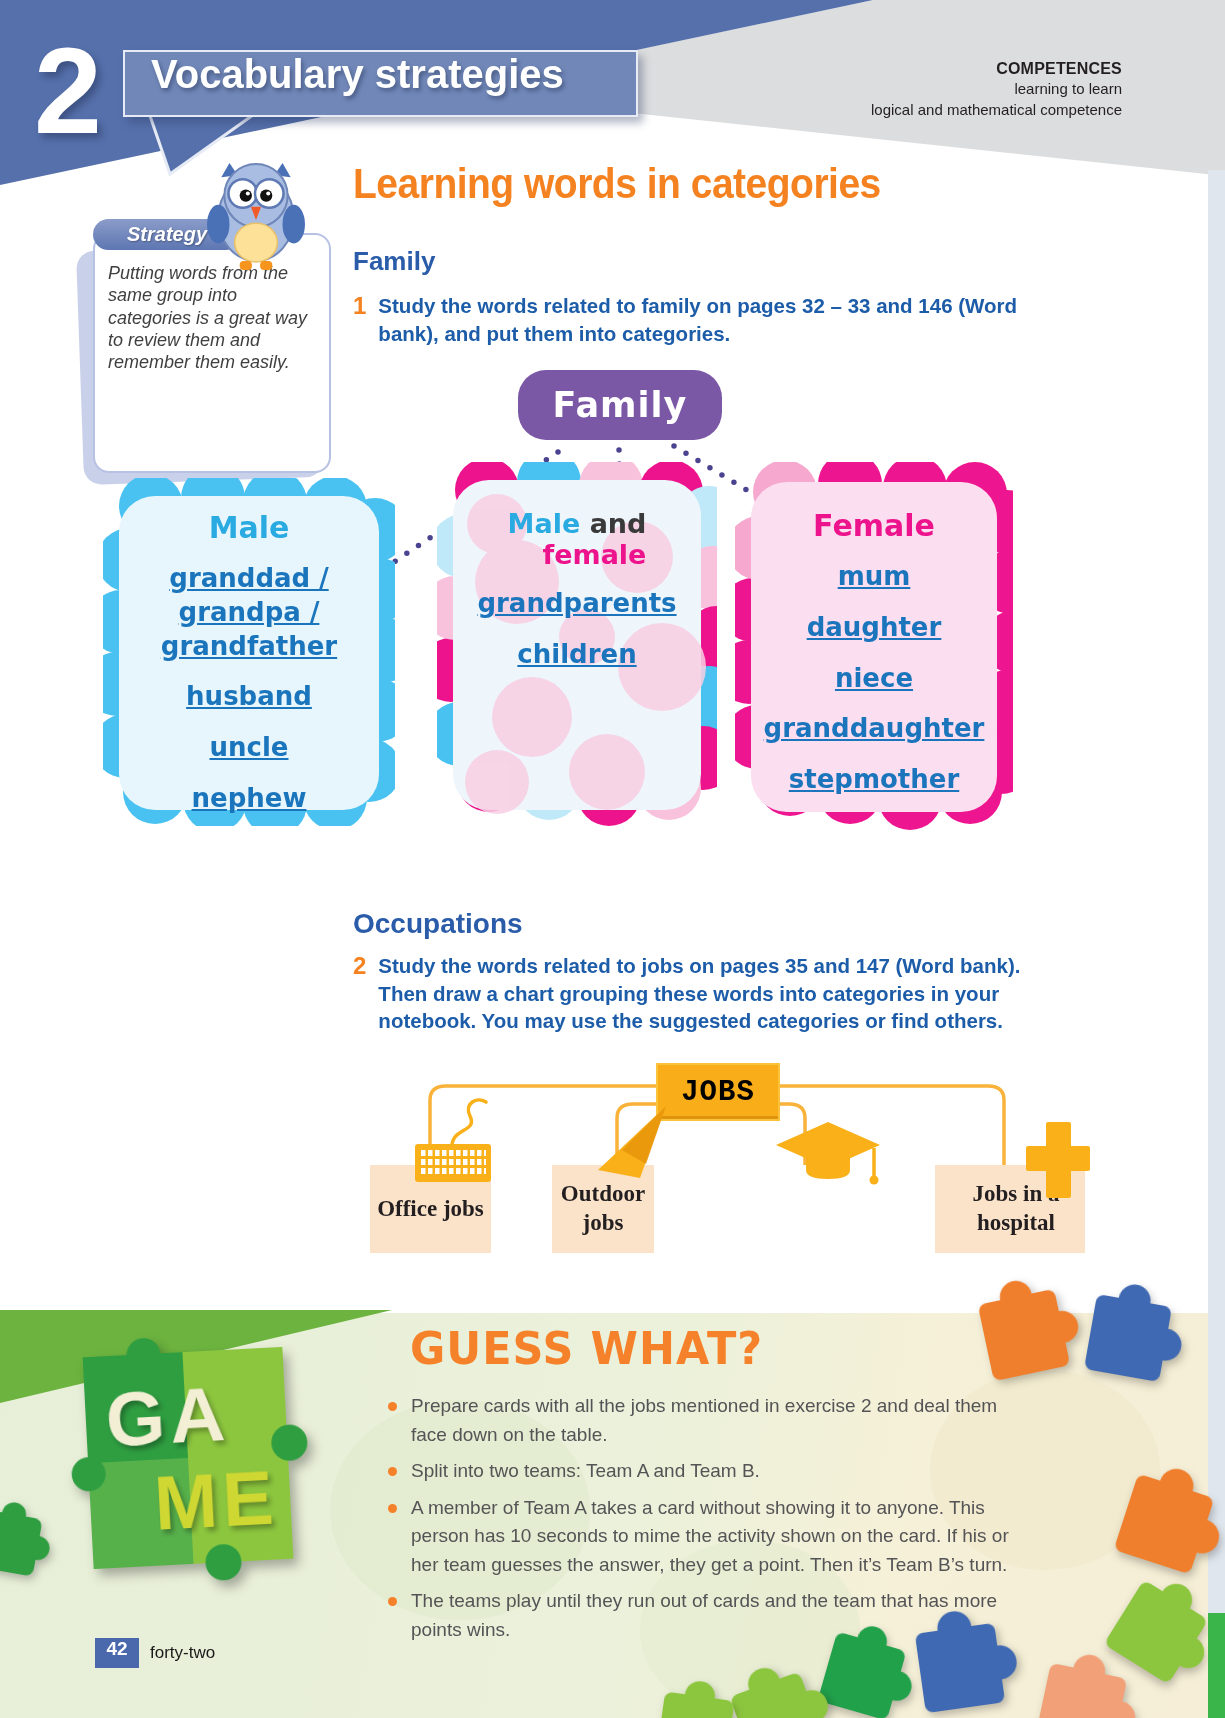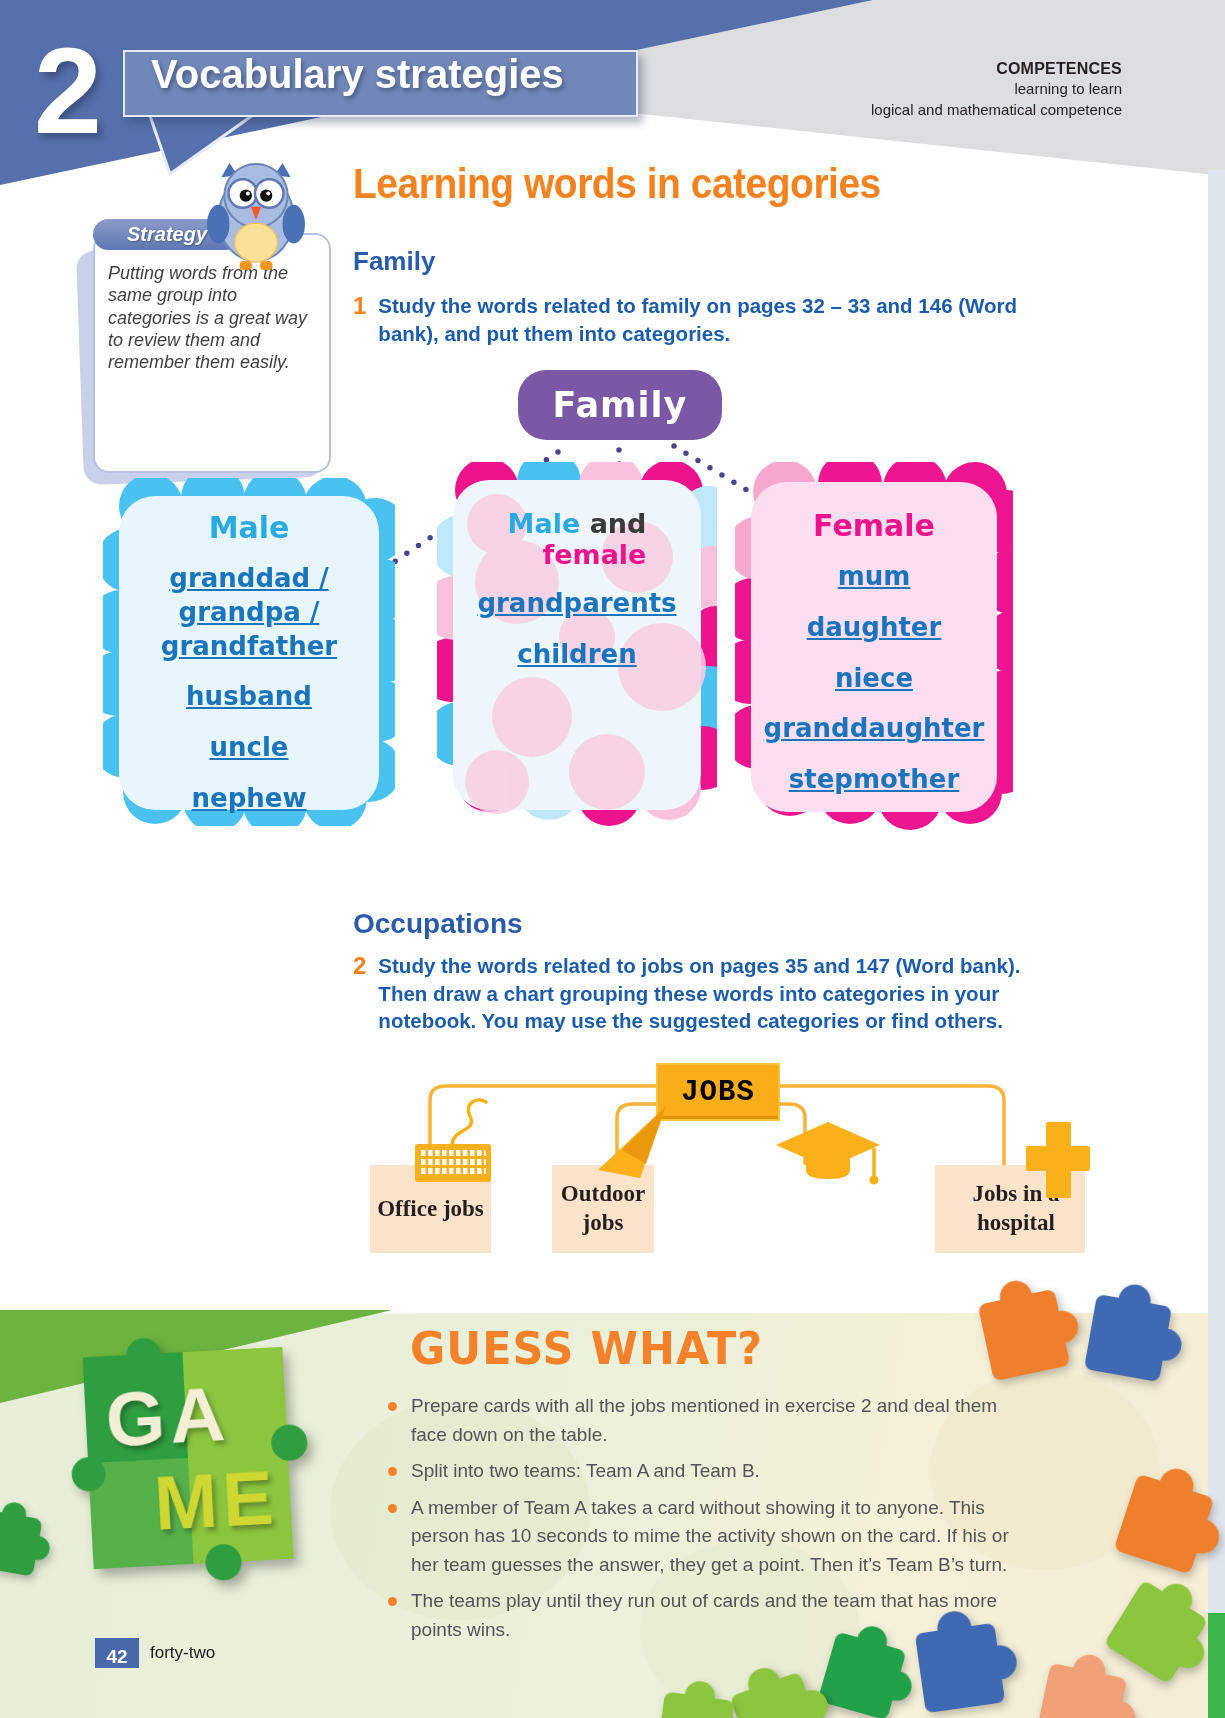--- a/index.html
+++ b/index.html
@@ -130,21 +130,21 @@
   
   .pz{position:absolute;border-radius:8px;z-index:3;background:var(--c);
       filter:drop-shadow(3px 4px 4px rgba(0,0,0,.25));}
   .pz::before,.pz::after{content:'';position:absolute;background:var(--c);border-radius:50%;
       width:42%;height:42%;}
   .pz::before{top:-21%;left:29%;}
   .pz::after{right:-21%;top:29%;}
 
   
   #page-num-box{left:95px;top:1638px;width:44px;height:30px;background:#4a69ad;z-index:4;
-                display:flex;align-items:flex-end;justify-content:center;}
+                display:flex;align-items:flex-start;justify-content:center;}
   #page-num-box span{color:#fff;font-weight:800;font-size:19px;}
   #page-word{left:150px;top:1643px;font-size:17px;color:#1a1a1a;z-index:4;}
 </style>
 </head>
 <body>
 
 <div id="page">
 
   <div class="abs" id="gray-triangle"></div>
   <div class="abs" id="blue-band"></div>

